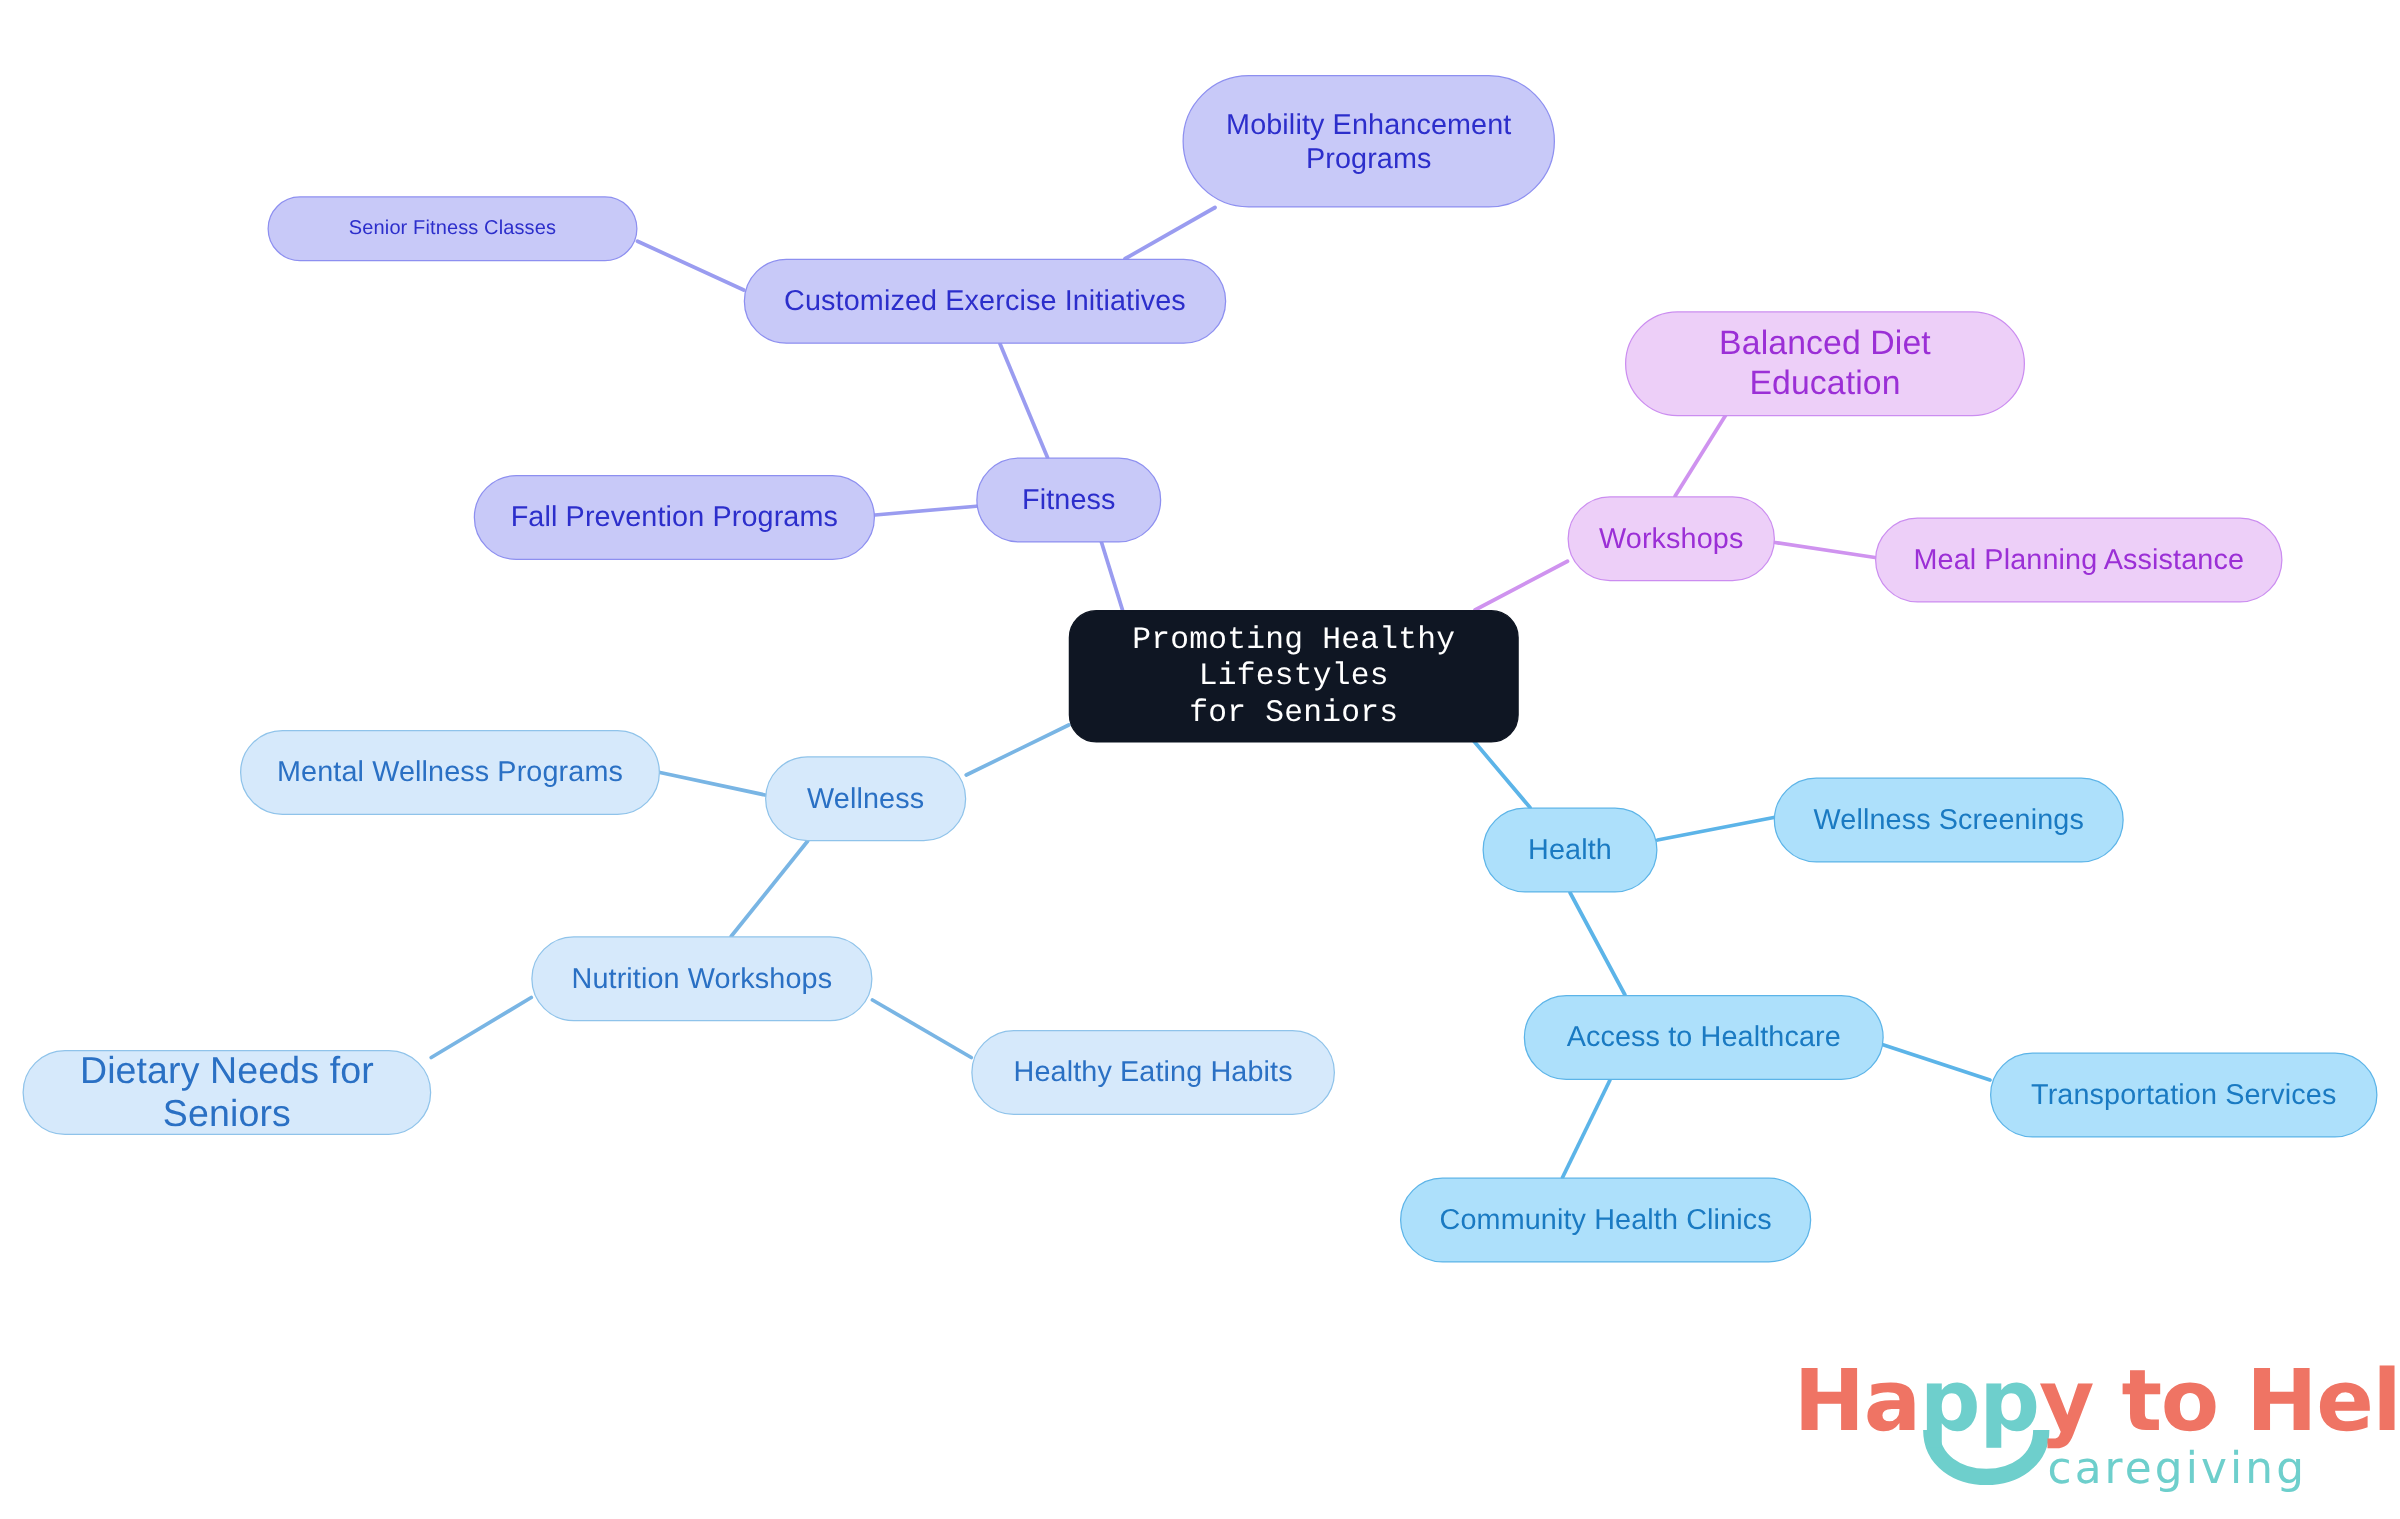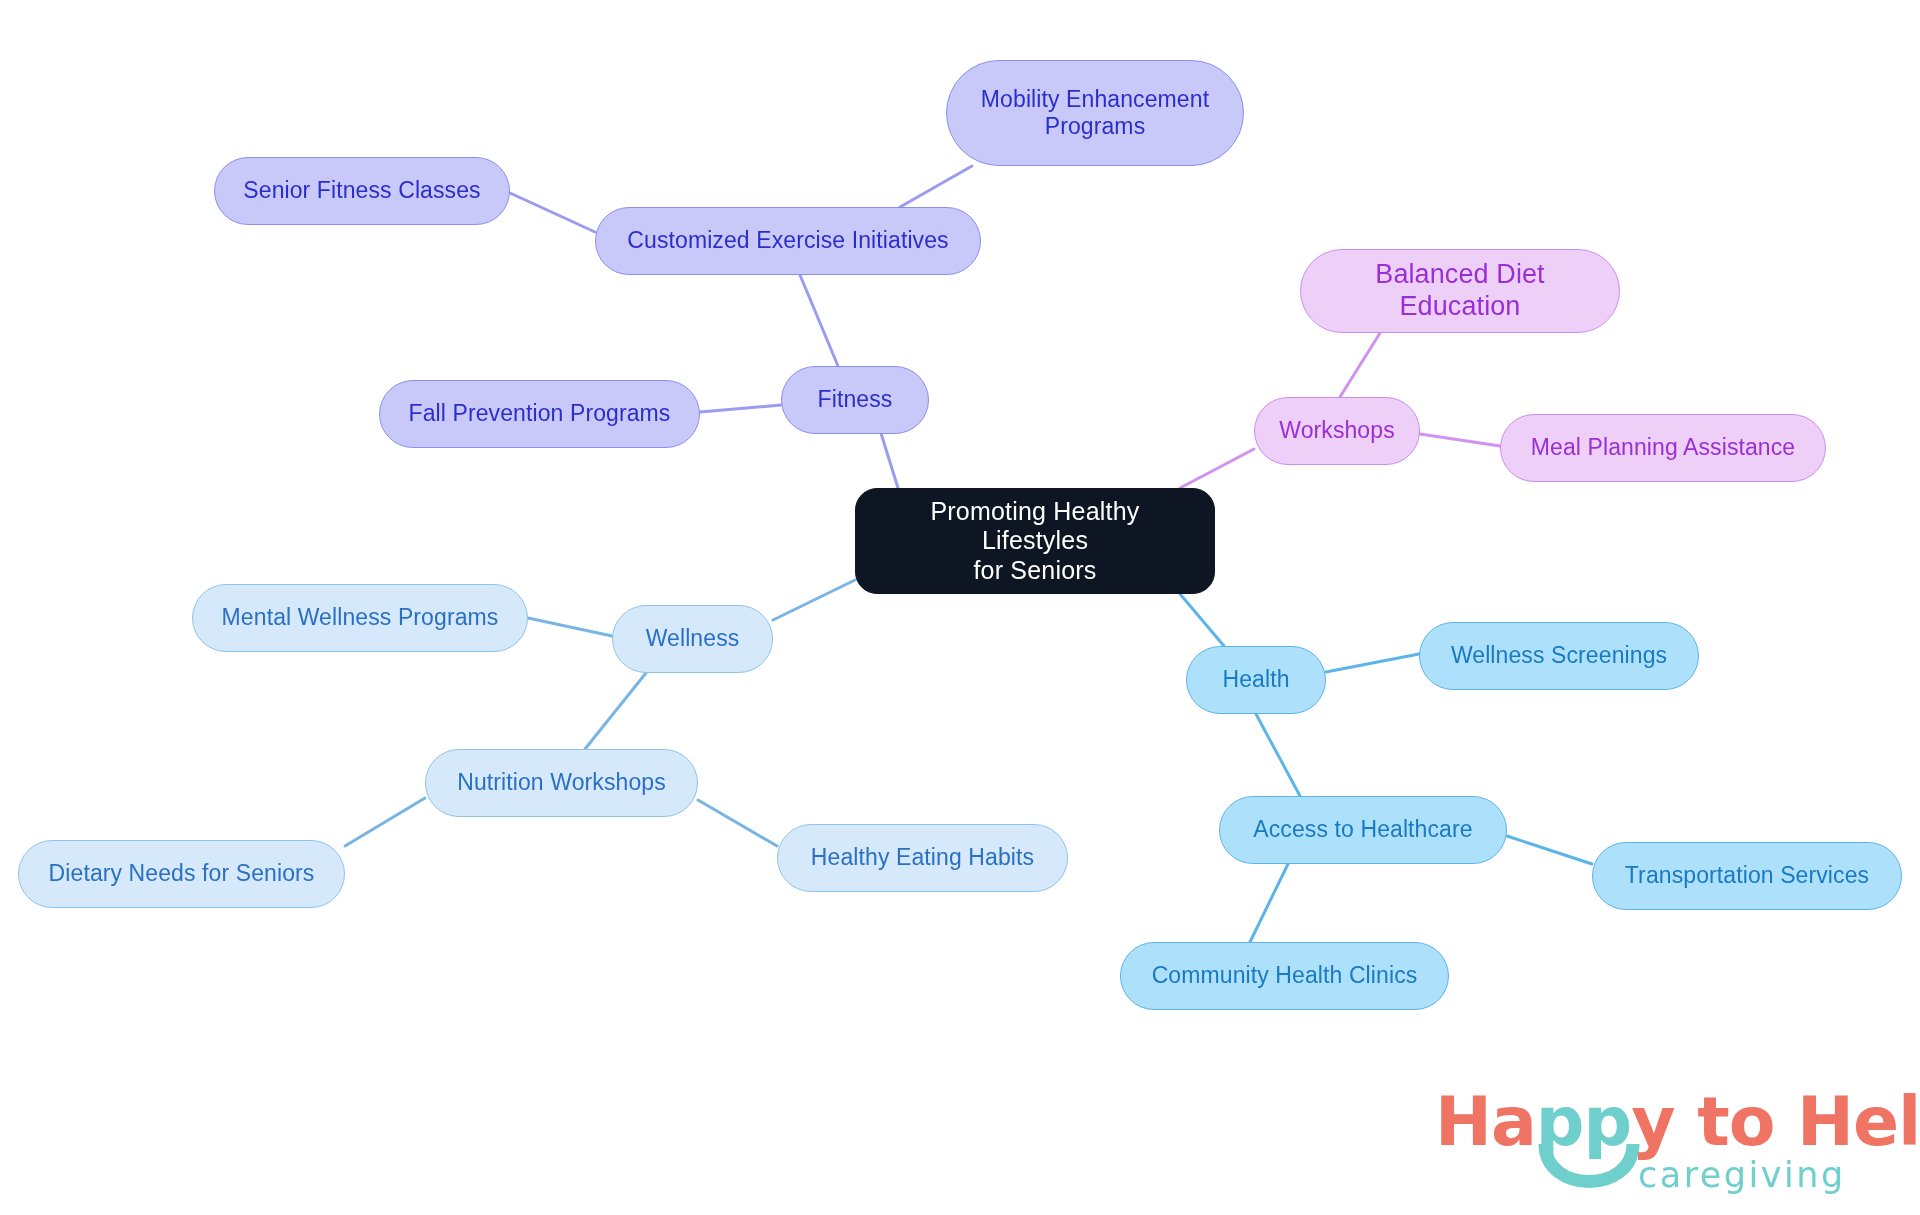--- a/index.html
+++ b/index.html
@@ -23,20 +23,21 @@
     padding:4px 14px;
   }
   .node.root{
     border-radius:22px;
     border-color:#0f1623;
     background:#0f1623;
     color:#ffffff;
     font-size:25px;
     letter-spacing:.2px;
     padding:6px 20px;
+    font-family:Liberation Mono, monospace;
   }
   .node.purple{background:#c8c9f8;border-color:#8d8ff0;color:#2c2ecb;}
   .node.pink{background:#edcff8;border-color:#cb8df0;color:#9b2fd6;}
   .node.blue-pale{background:#d6e9fb;border-color:#8fc3ea;color:#2a70c4;}
   .node.blue-sky{background:#ade0fb;border-color:#5cb4e8;color:#1a7ac2;}
 
   
   #logo{position:absolute;left:1435px;top:1082px;width:470px;height:120px;}
   .logo-main{
     position:absolute;left:0;top:0;
@@ -77,31 +78,31 @@
       <line x1="1256" y1="714" x2="1300" y2="796" stroke="#5cb4e8" stroke-width="3" stroke-linecap="round"></line>
       <line x1="1507" y1="836" x2="1592" y2="864" stroke="#5cb4e8" stroke-width="3" stroke-linecap="round"></line>
       <line x1="1288" y1="864" x2="1250" y2="942" stroke="#5cb4e8" stroke-width="3" stroke-linecap="round"></line>
     </svg>
 
   <div id="nodes-layer">
       <div class="node root" style="left: 855px; top: 488px; width: 360px; height: 106px; font-size: 25px;">Promoting Healthy Lifestyles
 for Seniors</div>
       <div class="node purple" style="left: 781px; top: 366px; width: 148px; height: 68px; font-size: 23px;">Fitness</div>
       <div class="node purple" style="left: 595px; top: 207px; width: 386px; height: 68px; font-size: 23px;">Customized Exercise Initiatives</div>
-      <div class="node purple" style="left: 214px; top: 157px; width: 296px; height: 68px; font-size: 23px;">Senior Fitness Classes</div>
+      <div class="node purple" style="left: 214px; top: 157px; width: 296px; height: 52px; font-size: 16px;">Senior Fitness Classes</div>
       <div class="node purple" style="left: 946px; top: 60px; width: 298px; height: 106px; font-size: 23px;">Mobility Enhancement
 Programs</div>
       <div class="node purple" style="left: 379px; top: 380px; width: 321px; height: 68px; font-size: 23px;">Fall Prevention Programs</div>
       <div class="node pink" style="left: 1254px; top: 397px; width: 166px; height: 68px; font-size: 23px;">Workshops</div>
       <div class="node pink" style="left: 1300px; top: 249px; width: 320px; height: 84px; font-size: 27px;">Balanced Diet Education</div>
       <div class="node pink" style="left: 1500px; top: 414px; width: 326px; height: 68px; font-size: 23px;">Meal Planning Assistance</div>
       <div class="node blue-pale" style="left: 612px; top: 605px; width: 161px; height: 68px; font-size: 23px;">Wellness</div>
       <div class="node blue-pale" style="left: 192px; top: 584px; width: 336px; height: 68px; font-size: 23px; text-align: right;">Mental Wellness Programs</div>
       <div class="node blue-pale" style="left: 425px; top: 749px; width: 273px; height: 68px; font-size: 23px;">Nutrition Workshops</div>
-      <div class="node blue-pale" style="left: 18px; top: 840px; width: 327px; height: 68px; font-size: 23px;">Dietary Needs for Seniors</div>
+      <div class="node blue-pale" style="left: 18px; top: 840px; width: 327px; height: 68px; font-size: 30px;">Dietary Needs for Seniors</div>
       <div class="node blue-pale" style="left: 777px; top: 824px; width: 291px; height: 68px; font-size: 23px;">Healthy Eating Habits</div>
       <div class="node blue-sky" style="left: 1186px; top: 646px; width: 140px; height: 68px; font-size: 23px;">Health</div>
       <div class="node blue-sky" style="left: 1419px; top: 622px; width: 280px; height: 68px; font-size: 23px;">Wellness Screenings</div>
       <div class="node blue-sky" style="left: 1219px; top: 796px; width: 288px; height: 68px; font-size: 23px;">Access to Healthcare</div>
       <div class="node blue-sky" style="left: 1592px; top: 842px; width: 310px; height: 68px; font-size: 23px;">Transportation Services</div>
       <div class="node blue-sky" style="left: 1120px; top: 942px; width: 329px; height: 68px; font-size: 23px;">Community Health Clinics</div>
     </div>
 
   <div id="logo">
     <svg id="smile" width="108" height="70" viewBox="0 0 108 70" xmlns="http://www.w3.org/2000/svg">

